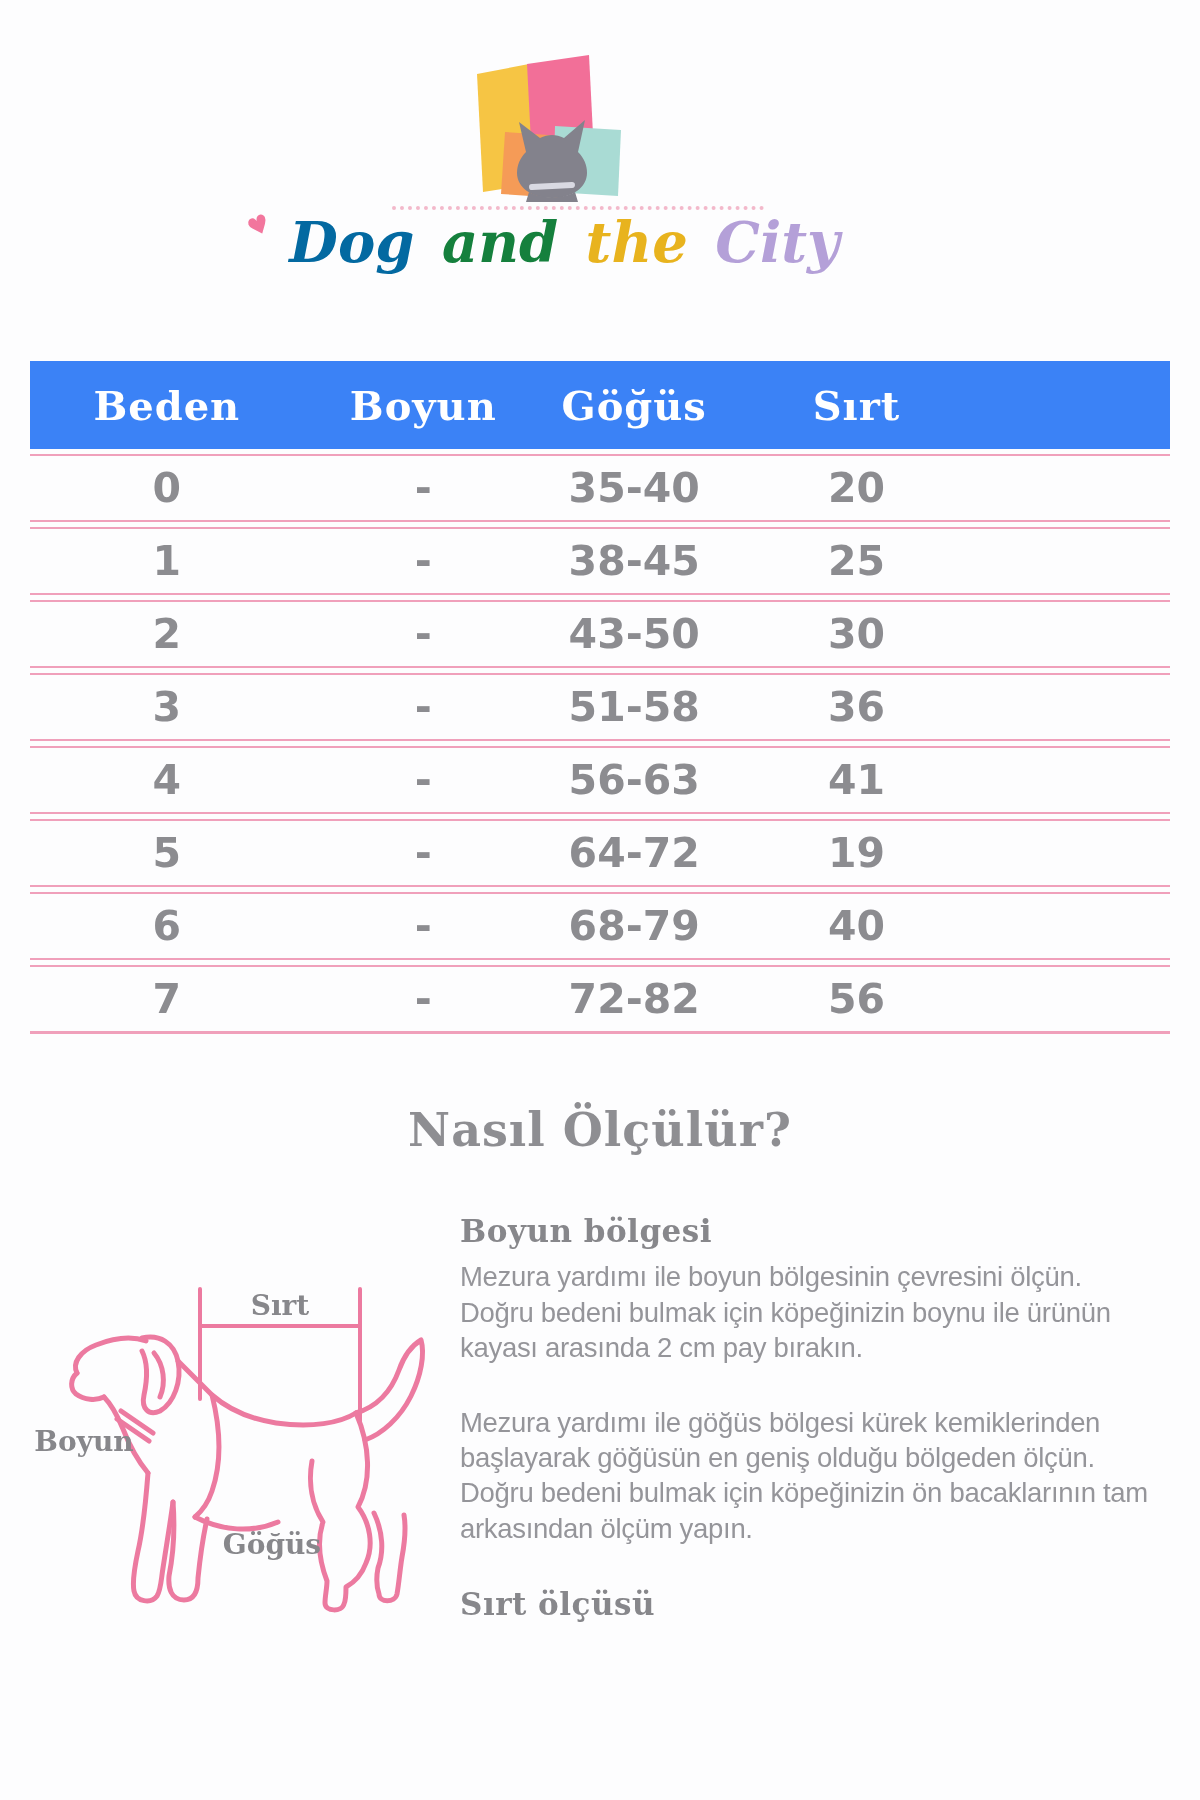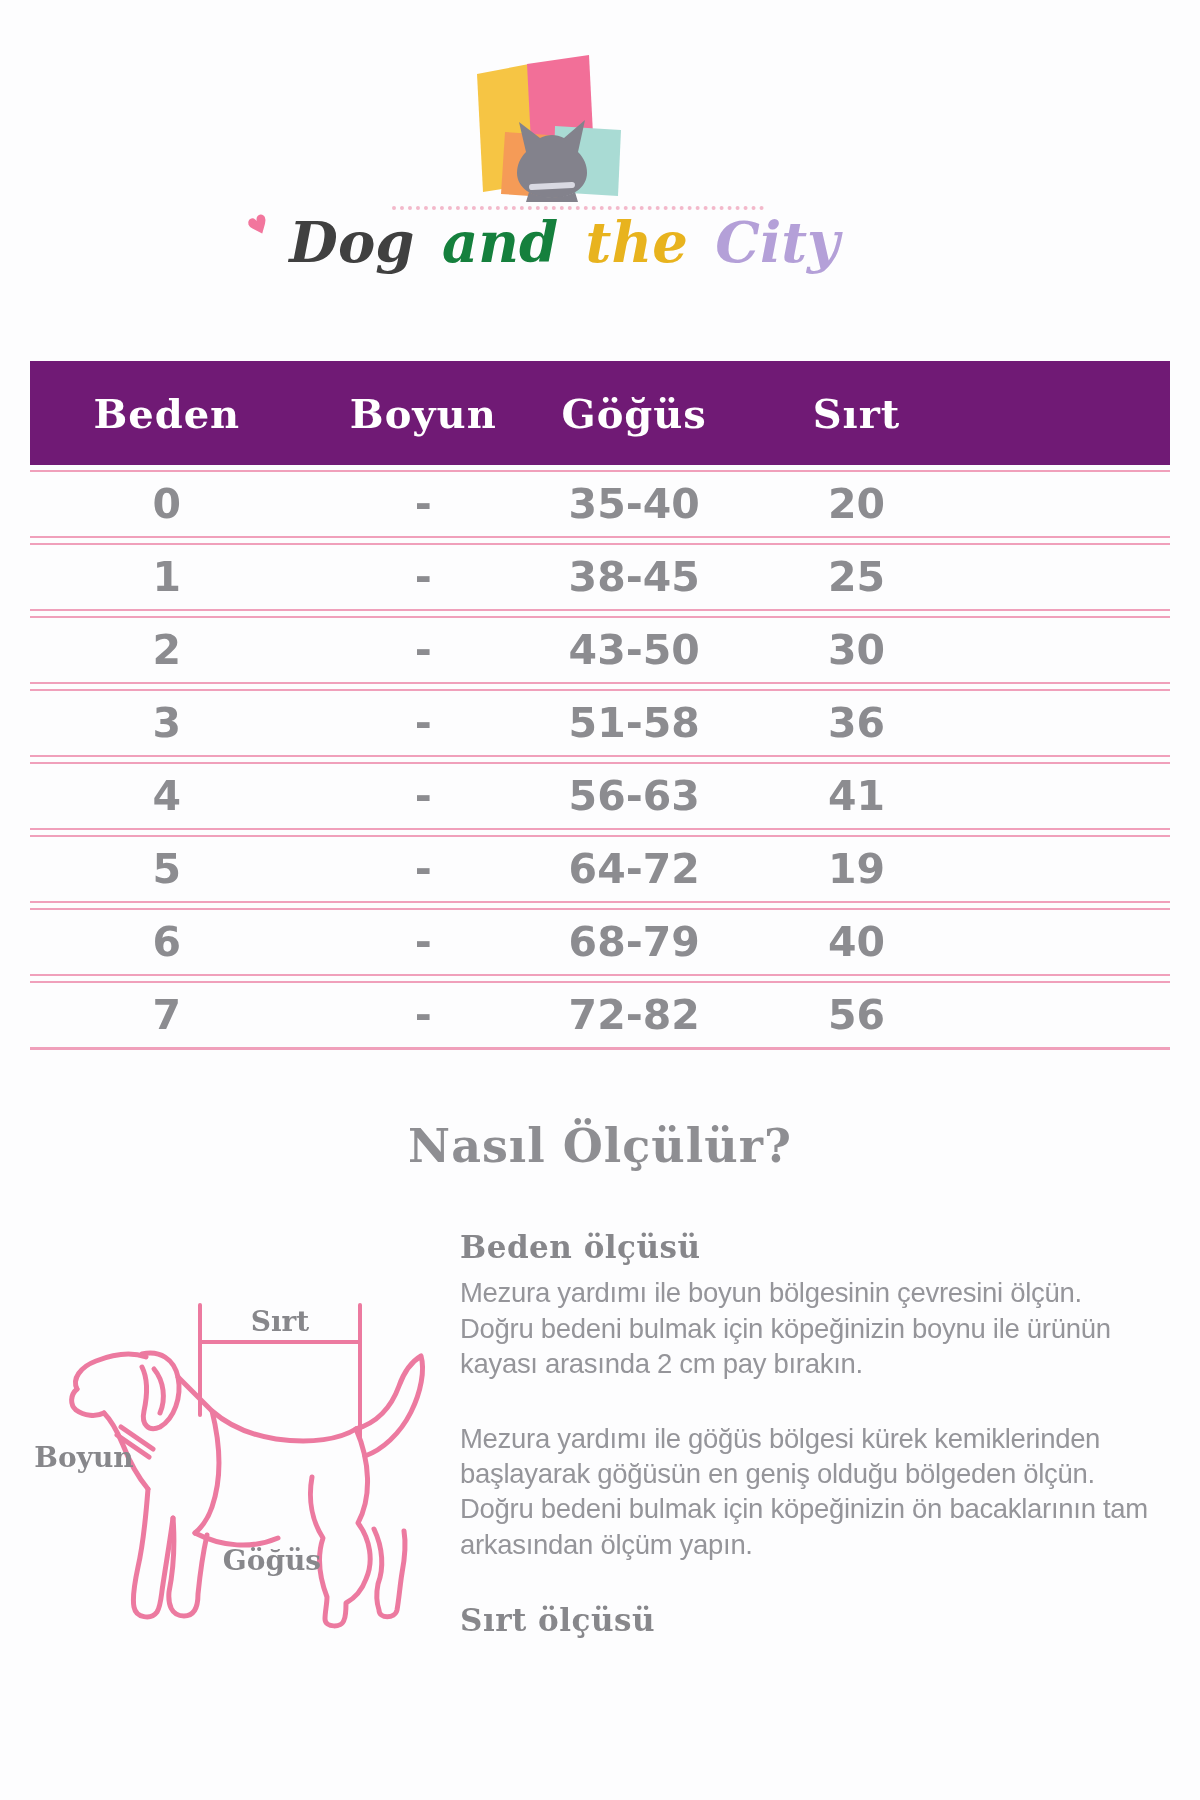--- a/index.html
+++ b/index.html
@@ -10,34 +10,34 @@
   .page{position:relative;width:1200px;height:1800px;}
 
   
   .logo{text-align:center;padding-top:52px;}
   .buildings{display:block;margin:0 auto;position:relative;left:-52px;}
   .dotline{width:372px;margin:4px auto 0;border-top:4px dotted #f3b9cb;position:relative;left:-22px;height:0;}
   .brandtext{
     margin-top:0;font-family:"DejaVu Serif",serif;font-style:italic;font-weight:bold;
     font-size:56px;line-height:1.15;position:relative;left:-56px;word-spacing:8px;letter-spacing:0;
   }
-  .w-dog{color:#404040}.w-and{color:#15803d}.w-the{color:#e8b31e}.w-city{color:#b4a0d8}
+  .w-dog{color:#0369a1}.w-and{color:#15803d}.w-the{color:#e8b31e}.w-city{color:#b4a0d8}
   .heart{
     display:inline-block;color:#f2769d;font-size:25px;transform:rotate(-24deg);
     vertical-align:28px;margin-right:-9px;font-style:normal;
   }
 
   
   .size-table{
     width:1140px;margin:82px auto 0;border-collapse:separate;border-spacing:0 5px;
   }
   .size-table th{
-    height:88px;background:#701a75;color:#ffffff;
+    height:88px;background:#3b82f6;color:#ffffff;
     font-family:"DejaVu Serif",serif;font-weight:bold;font-size:40px;letter-spacing:1px;
-    text-align:center;padding:8px;
+    text-align:center;padding:0;
   }
   .size-table td{
     height:64px;border-top:2px solid #f0a0bb;border-bottom:2px solid #f0a0bb;
     color:#8c8c90;font-weight:bold;font-size:41px;text-align:center;
     font-family:"DejaVu Sans", sans-serif;background:#fdfdfe;padding:0;
   }
   .size-table tbody tr:last-child td{border-bottom-width:3px;}
 
   
   .howto-title{
@@ -196,21 +196,21 @@
           <path d="M 334 162 C 354 156 369 141 377 119 C 382 105 389 95 399 89 C 403 103 399 125 389 145 C 378 167 360 183 343 189"></path>
         </g>
 
         <text class="diaglabel" x="258" y="64" text-anchor="middle">Sırt</text>
         <text class="diaglabel" x="62" y="200" text-anchor="middle">Boyun</text>
         <text class="diaglabel" x="250" y="303" text-anchor="middle">Göğüs</text>
       </svg>
     </div>
 
     <div class="texts">
-      <h3>Beden ölçüsü</h3>
+      <h3>Boyun bölgesi</h3>
       <p>Mezura yardımı ile boyun bölgesinin çevresini ölçün. Doğru bedeni bulmak için köpeğinizin boynu ile ürünün kayası arasında 2 cm pay bırakın.</p>
 
       <p>Mezura yardımı ile göğüs bölgesi kürek kemiklerinden başlayarak göğüsün en geniş olduğu bölgeden ölçün. Doğru bedeni bulmak için köpeğinizin ön bacaklarının tam arkasından ölçüm yapın.</p>
 
       <h3>Sırt ölçüsü</h3>
     </div>
   </div>
 
 </div>
 

